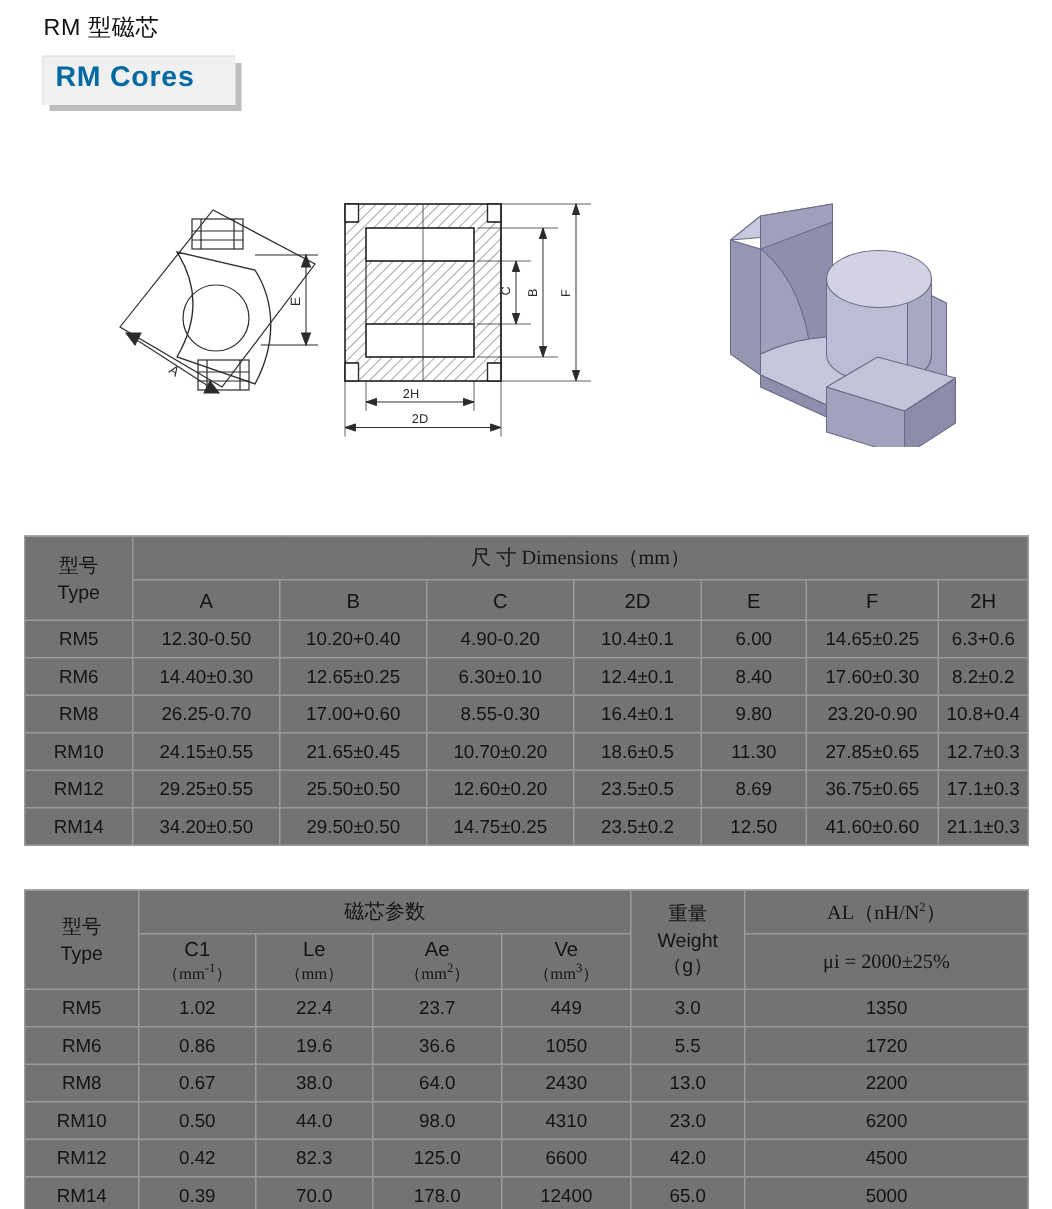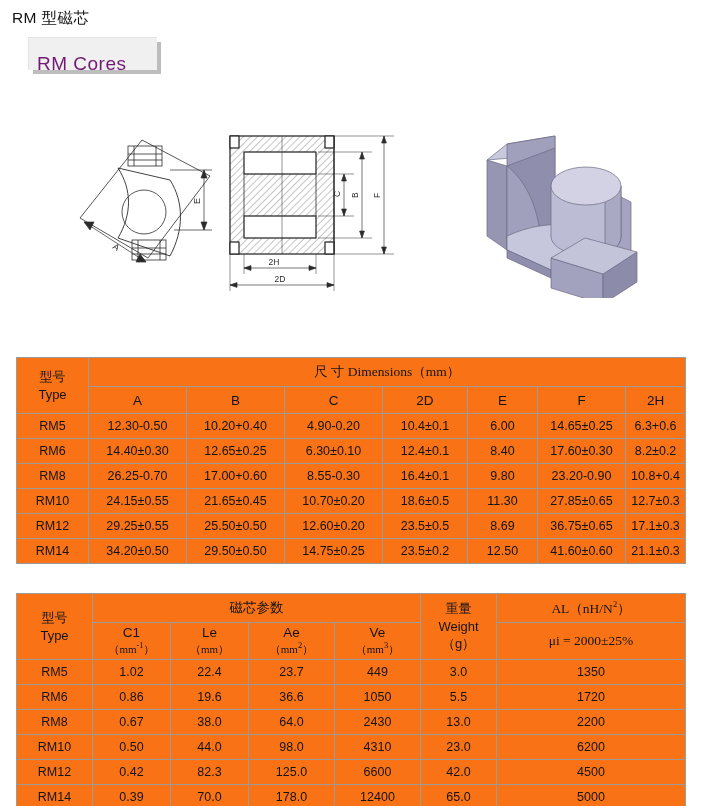--- a/index.html
+++ b/index.html
@@ -8,54 +8,54 @@
     width:701px;height:806px;
     background:#ffffff;
     font-family:"Liberation Sans","DejaVu Sans",sans-serif;
     color:#1a1a1a;
     position:relative;
     overflow:hidden;
   }
   
   #header{position:absolute;left:0;top:0;width:701px;height:95px;}
   #title-cn{
-    position:absolute;left:12px;top:8px;
+    position:absolute;left:29px;top:8px;
     font-size:15.5px;font-weight:400;color:#111;
     letter-spacing:.4px;white-space:nowrap;
   }
   #banner-shadow{
     position:absolute;left:33px;top:42px;
     width:128px;height:32px;background:#bdbdbd;
   }
   #banner-box{
     position:absolute;left:28px;top:37px;
     width:128px;height:32px;
     background:#f0f0f0;
     border-top:1px solid #e4e4e4;
     border-left:1px solid #e4e4e4;
   }
   #banner-text{
-    position:absolute;left:37px;top:53px;
-    font-size:19px;font-weight:400;color:#701a75;
+    position:absolute;left:37px;top:41px;
+    font-size:19px;font-weight:700;color:#0369a1;
     letter-spacing:.5px;white-space:nowrap;
   }
 
   
   #drawings{position:absolute;left:0;top:100px;width:701px;height:215px;}
   .draw-svg{position:absolute;display:block;}
   #draw-top{left:62px;top:18px;}
   #draw-sec{left:222px;top:22px;}
   #draw-3d{left:455px;top:18px;}
 
   
   .tbl{
     position:absolute;
     border-collapse:collapse;
     table-layout:fixed;
-    background:#f97316;
+    background:#737373;
   }
   .tbl td,.tbl th{
     border:1px solid #9b9b9b;
     text-align:center;
     vertical-align:middle;
     font-weight:400;
     color:#141414;
     padding:0;
   }
   #table-dimensions{left:16px;top:357px;width:669px;}

